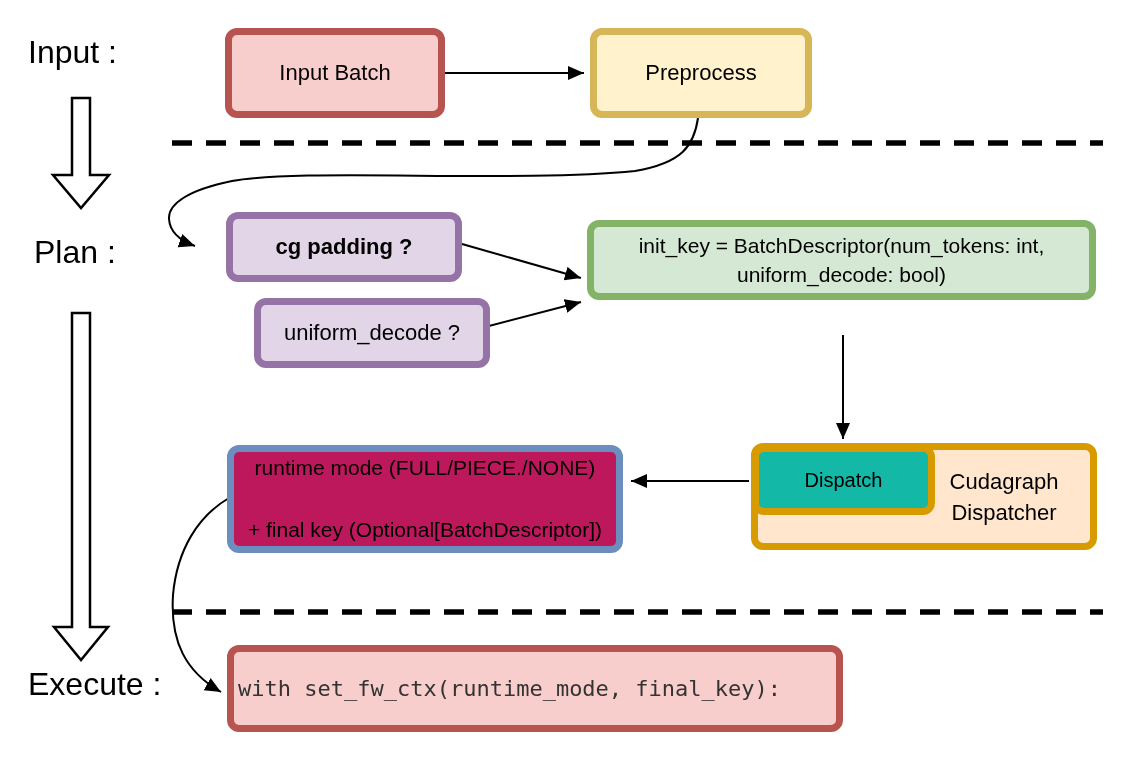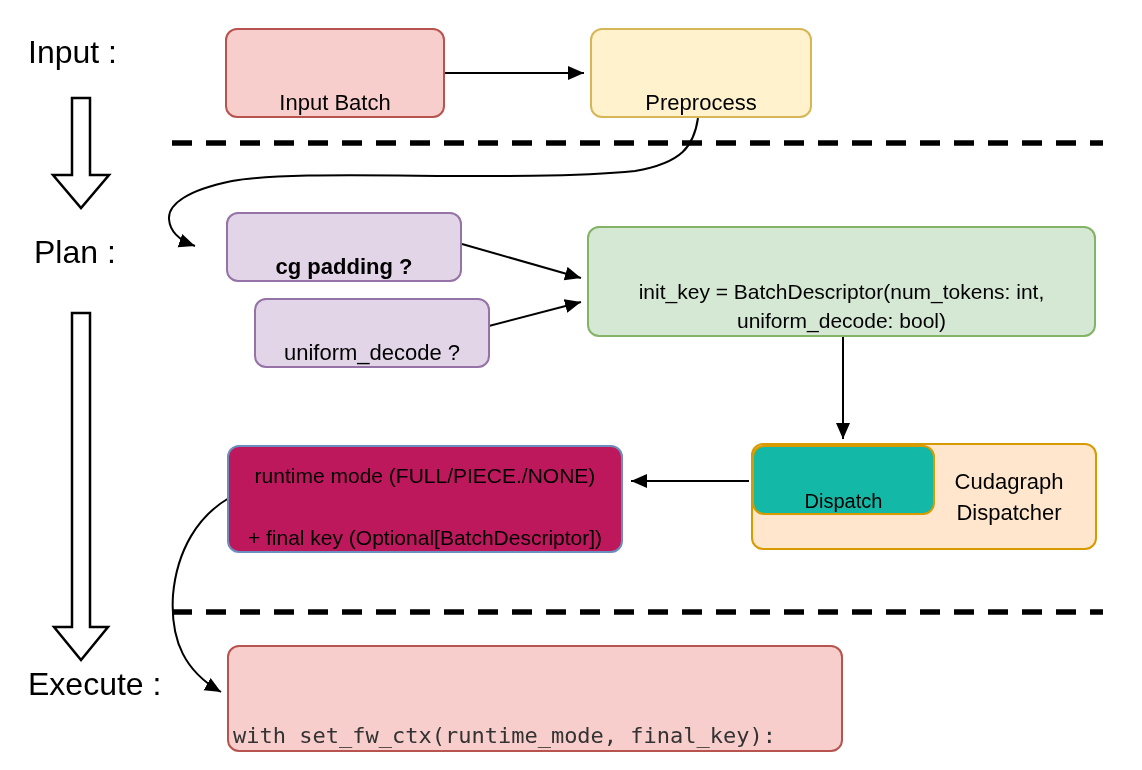--- a/index.html
+++ b/index.html
@@ -7,35 +7,35 @@
     position:relative;width:1142px;height:770px;background:#ffffff;
     font-family:"Liberation Sans",sans-serif;overflow:hidden;color:#000;
   }
   .overlay{position:absolute;left:0;top:0;z-index:1;}
   .stage-label{position:absolute;z-index:2;font-weight:400;font-size:32px;color:#000;white-space:nowrap;}
   #lbl-input{left:28px;top:34px;}
   #lbl-plan{left:34px;top:234px;}
   #lbl-execute{left:28px;top:666px;}
   .node{
     position:absolute;z-index:2;box-sizing:border-box;
-    border:2px solid #ec4899;border-radius:12px;
-    display:flex;flex-direction:column;align-items:center;justify-content:flex-end;
+    border:7px solid #ec4899;border-radius:12px;
+    display:flex;flex-direction:column;align-items:center;justify-content:center;
     text-align:center;color:#000;
   }
   #node-input-batch{left:225px;top:28px;width:220px;height:90px;font-size:22px;}
   #node-preprocess{left:590px;top:28px;width:222px;height:90px;font-size:22px;}
   #node-cg-padding{left:226px;top:212px;width:236px;height:70px;font-size:22px;}
   #node-uniform-decode{left:226px;top:298px;width:236px;height:70px;font-size:22px;margin-left:28px;}
-  #node-init-key{left:587px;top:226px;width:509px;height:111px;font-size:21px;line-height:29px;}
+  #node-init-key{left:587px;top:220px;width:509px;height:80px;font-size:21px;line-height:29px;}
   #node-cudagraph{left:751px;top:443px;width:346px;height:107px;font-size:22px;line-height:31px;}
   #node-cudagraph .side-label{position:absolute;right:10px;top:50%;transform:translateY(-50%);width:152px;text-align:center;margin-left:12px;}
   #node-dispatch{left:752px;top:445px;width:183px;height:70px;font-size:20px;z-index:3;}
   #node-runtime{left:227px;top:445px;width:396px;height:108px;font-size:21px;line-height:26px;}
   #node-code{
-    left:227px;top:645px;width:616px;height:107px;
+    left:227px;top:645px;width:616px;height:87px;
     align-items:flex-start;padding-left:4px;
     font-family:"DejaVu Sans Mono",monospace;font-size:22px;line-height:28px;
   }
   #node-code .code-line{white-space:pre;}
   .nowrap{white-space:nowrap;}
 </style>
 </head>
 <body>
 
 <div class="canvas">

